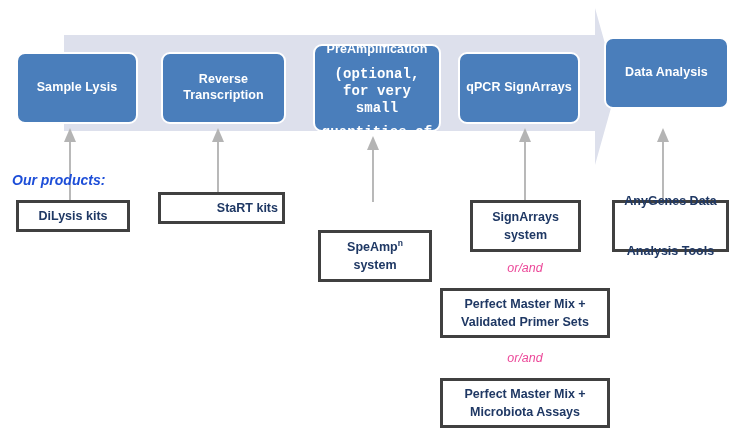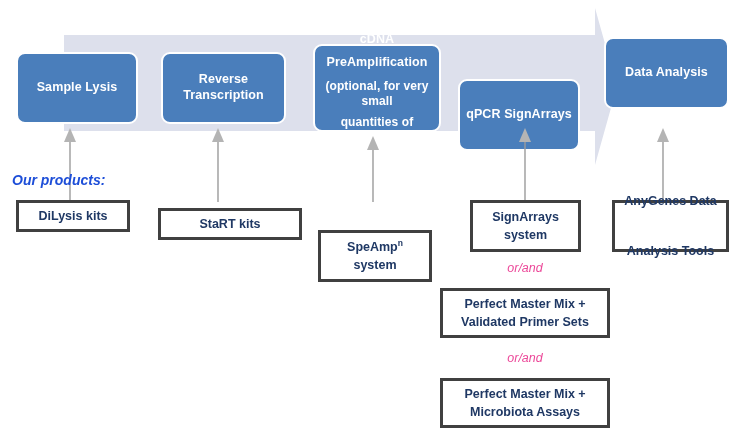--- a/index.html
+++ b/index.html
@@ -45,30 +45,31 @@
     font-size: 12.5px;
     line-height: 1.25;
     letter-spacing: 0.1px;
     padding: 2px 4px;
   }
   .stage-title {
     display: block;
   }
   .stage-sub {
     display: block;
-    font-size: 12px;
+    font-size: 14px;
     font-weight: bold;
     line-height: 1.2;
     margin-top: 2px;
+    font-family: Liberation Mono, monospace;
   }
 
   #stage-sample-lysis   { left: 16px;  top: 52px; width: 122px; height: 72px; }
   #stage-reverse-transcription { left: 161px; top: 52px; width: 125px; height: 72px; }
   #stage-cdna-preamplification { left: 313px; top: 44px; width: 128px; height: 88px; gap: 7px; }
-  #stage-qpcr-signarrays { left: 458px; top: 52px; width: 122px; height: 72px; margin-top: 27px; }
+  #stage-qpcr-signarrays { left: 458px; top: 52px; width: 122px; height: 72px; }
   #stage-data-analysis  { left: 604px; top: 37px; width: 125px; height: 72px; }
 
   
   .connector {
     position: absolute;
     width: 16px;
     pointer-events: none;
   }
   #connector-1 { left: 62px;  top: 128px; height: 74px; }
   #connector-2 { left: 210px; top: 128px; height: 74px; }
@@ -106,21 +107,21 @@
     padding: 2px 4px;
   }
   .product-line { display: block; white-space: nowrap; }
   .sup {
     font-size: 8.5px;
     vertical-align: super;
     line-height: 0;
   }
 
   #product-dilysis    { left: 16px;  top: 200px; width: 114px; height: 32px; }
-  #product-start      { left: 158px; top: 208px; width: 144px; height: 32px; }
+  #product-start      { left: 158px; top: 192px; width: 127px; height: 32px; align-items: flex-end; }
   #product-speamp     { left: 318px; top: 200px; width: 114px; height: 52px; margin-top: 30px; }
   #product-signarrays { left: 470px; top: 200px; width: 111px; height: 52px; }
   #product-anygenes   { left: 612px; top: 200px; width: 117px; height: 52px; gap: 32px; }
 
   #product-pmm-primers   { left: 440px; top: 288px; width: 170px; height: 50px; }
   #product-pmm-microbiota{ left: 440px; top: 378px; width: 170px; height: 50px; }
 
   
   .oranand {
     position: absolute;

